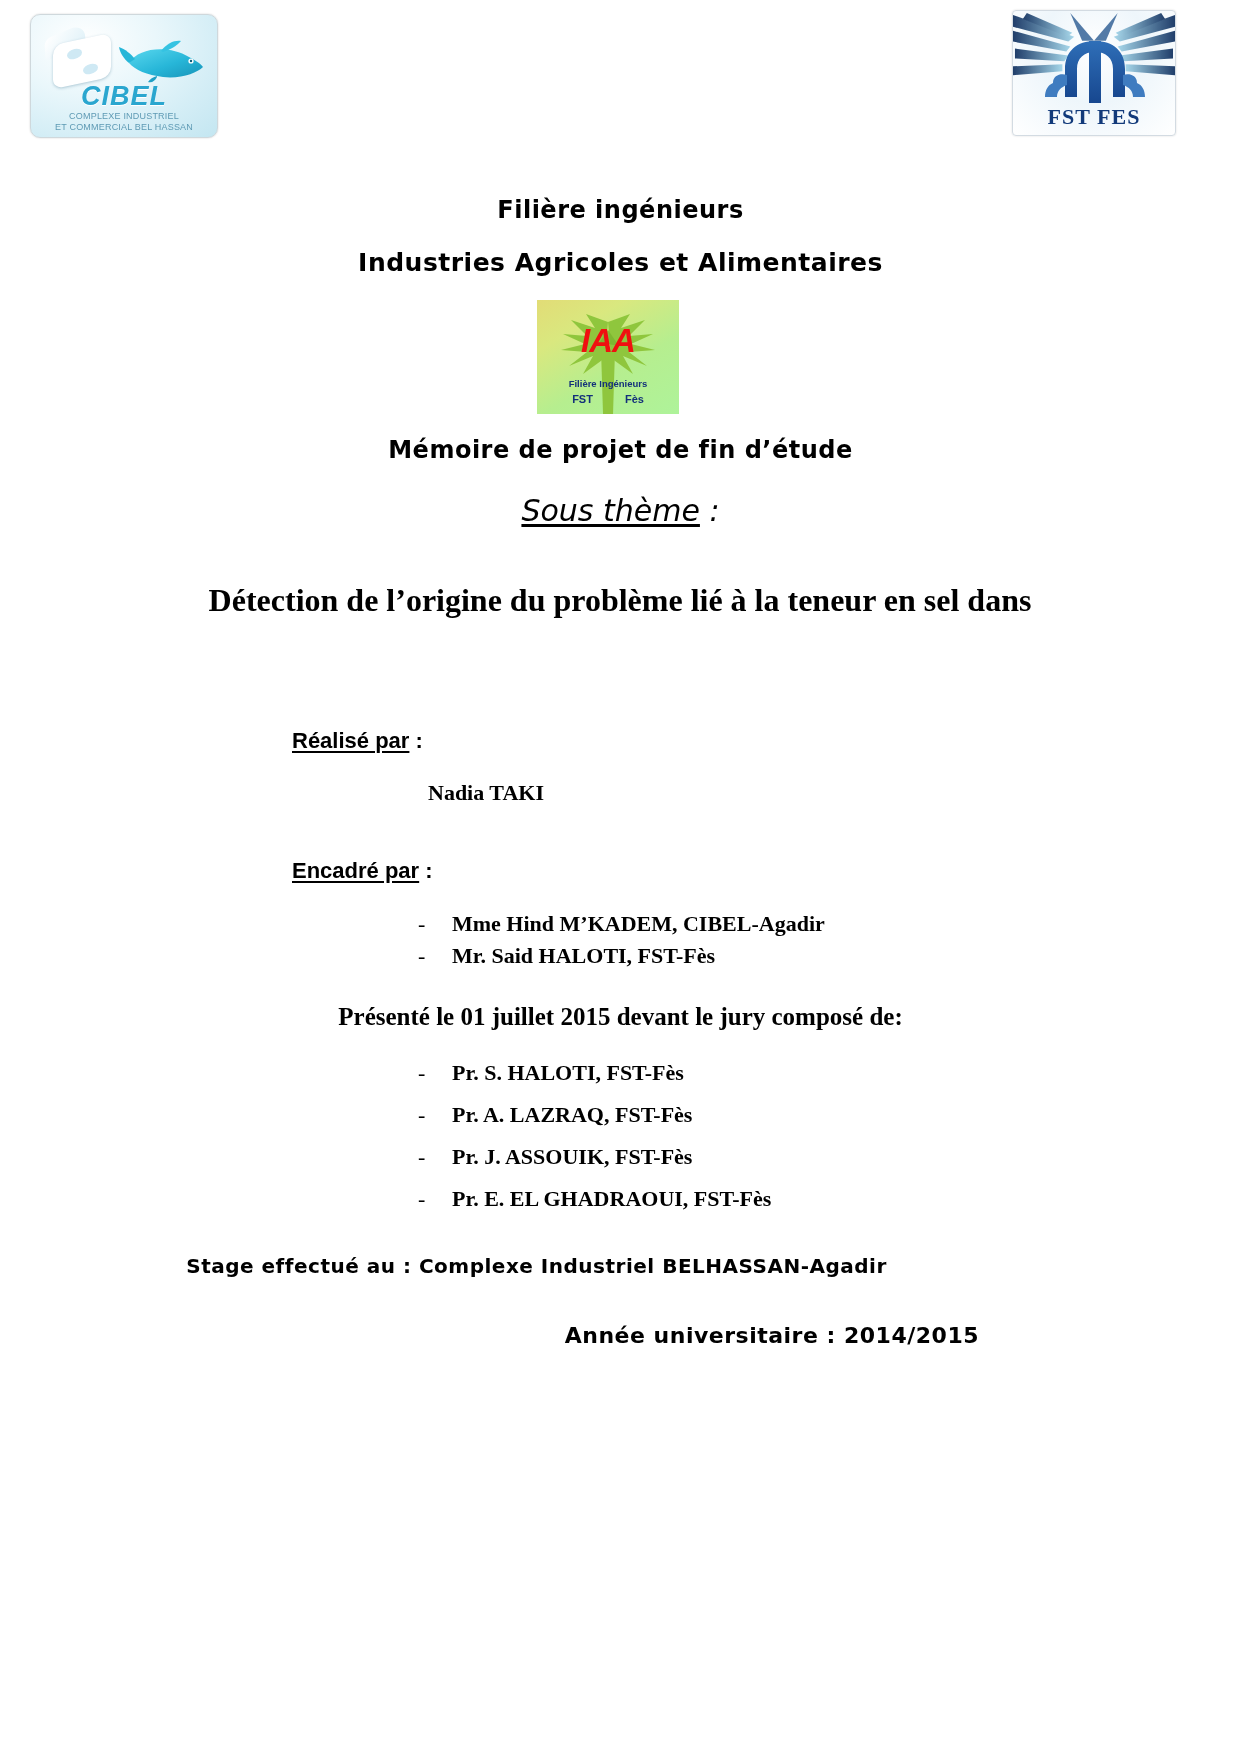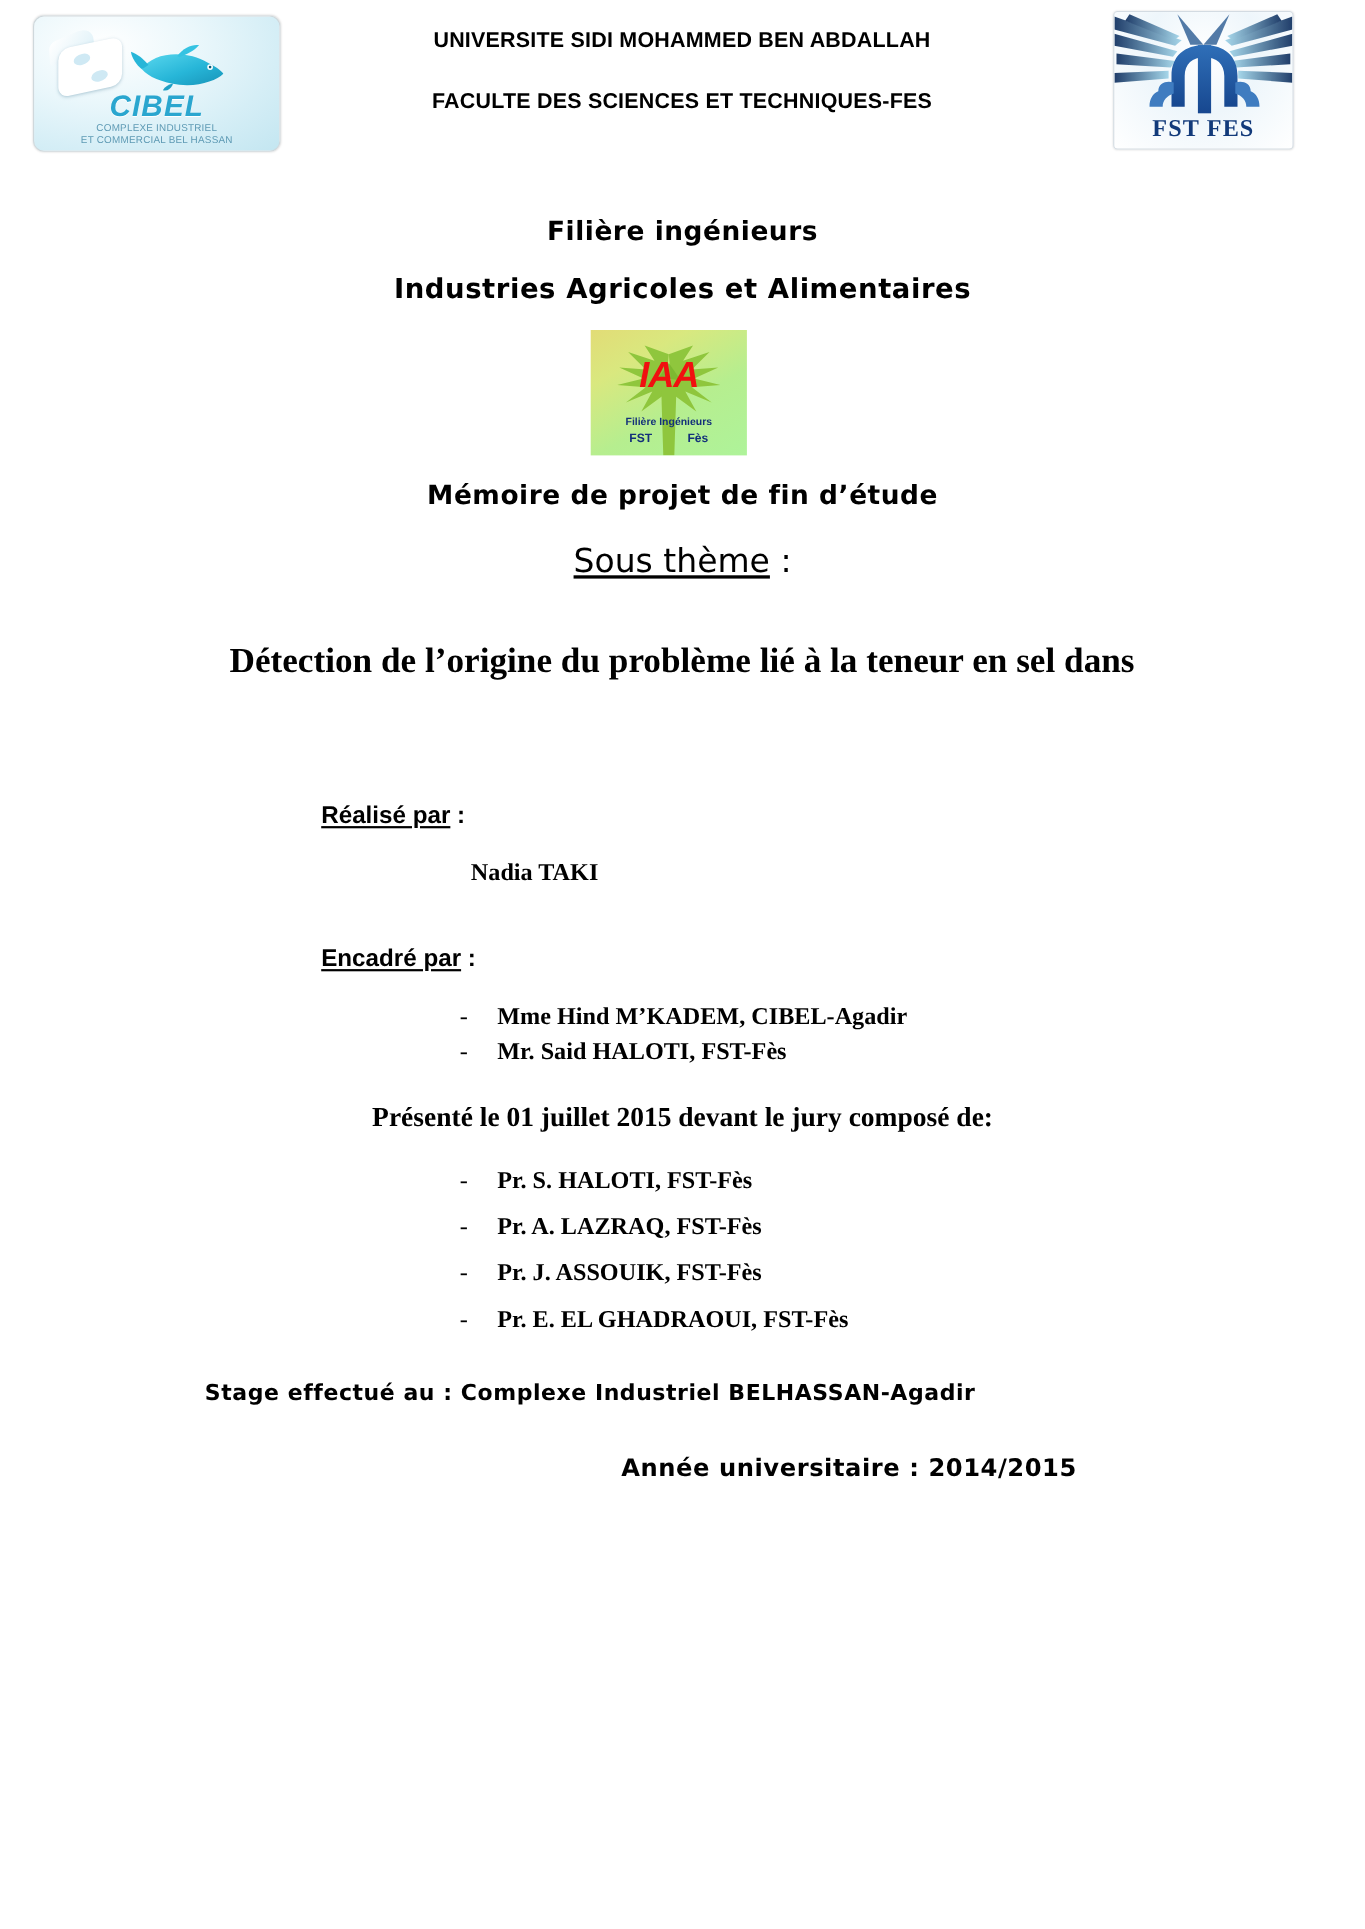--- a/index.html
+++ b/index.html
@@ -27,37 +27,38 @@
     transform: scaleX(0.88);
     transform-origin: center;
   }
   .comic {
     font-family: "DejaVu Sans", sans-serif;
     font-weight: bold;
     letter-spacing: 0.5px;
   }
   .script {
     font-family: "DejaVu Sans", sans-serif;
+    font-style: italic;
     font-weight: normal;
   }
   .u { text-decoration: underline; text-underline-offset: 3px; }
 
   
   .header {
     position: absolute;
     top: 0; left: 0;
     width: 1241px;
     height: 148px;
   }
 
   
   .cibel-logo {
     position: absolute;
     left: 30px; top: 14px;
-    width: 225px; height: 124px;
+    width: 188px; height: 124px;
     border-radius: 10px;
     border: 1px solid #cfd8dc;
     background:
       radial-gradient(ellipse at 28% 22%, #ffffff 0%, #eaf7fb 38%, #d5eef6 70%, #c3e6f1 100%);
     overflow: hidden;
     box-shadow: 0 0 2px rgba(0,0,0,0.18);
   }
   .cibel-can {
     position: absolute;
     left: 14px; top: 14px;
@@ -327,24 +328,20 @@
       <circle cx="74" cy="24" r="2.6" fill="#ffffff"></circle>
       <circle cx="74" cy="24" r="1.2" fill="#0c5b77"></circle>
     </svg>
     <div class="cibel-name">CIBEL</div>
     <div class="cibel-sub">
       <div>COMPLEXE INDUSTRIEL</div>
       <div>ET COMMERCIAL BEL HASSAN</div>
     </div>
   </div>
 
-  <div class="univ-lines">
-    <div class="univ-line l1">UNIVERSITE SIDI MOHAMMED BEN ABDALLAH</div>
-    <div class="univ-line l2">FACULTE DES SCIENCES ET TECHNIQUES-FES</div>
-  </div>
 
   <div class="fst-logo">
     <svg class="fst-rays" viewBox="0 0 164 126" preserveAspectRatio="none">
       <defs>
         <linearGradient id="rayL" x1="0" y1="0" x2="1" y2="0">
           <stop offset="0%" stop-color="#0e2e5e"></stop>
           <stop offset="100%" stop-color="#9fd3e8"></stop>
         </linearGradient>
         <linearGradient id="rayR" x1="1" y1="0" x2="0" y2="0">
           <stop offset="0%" stop-color="#0e2e5e"></stop>

